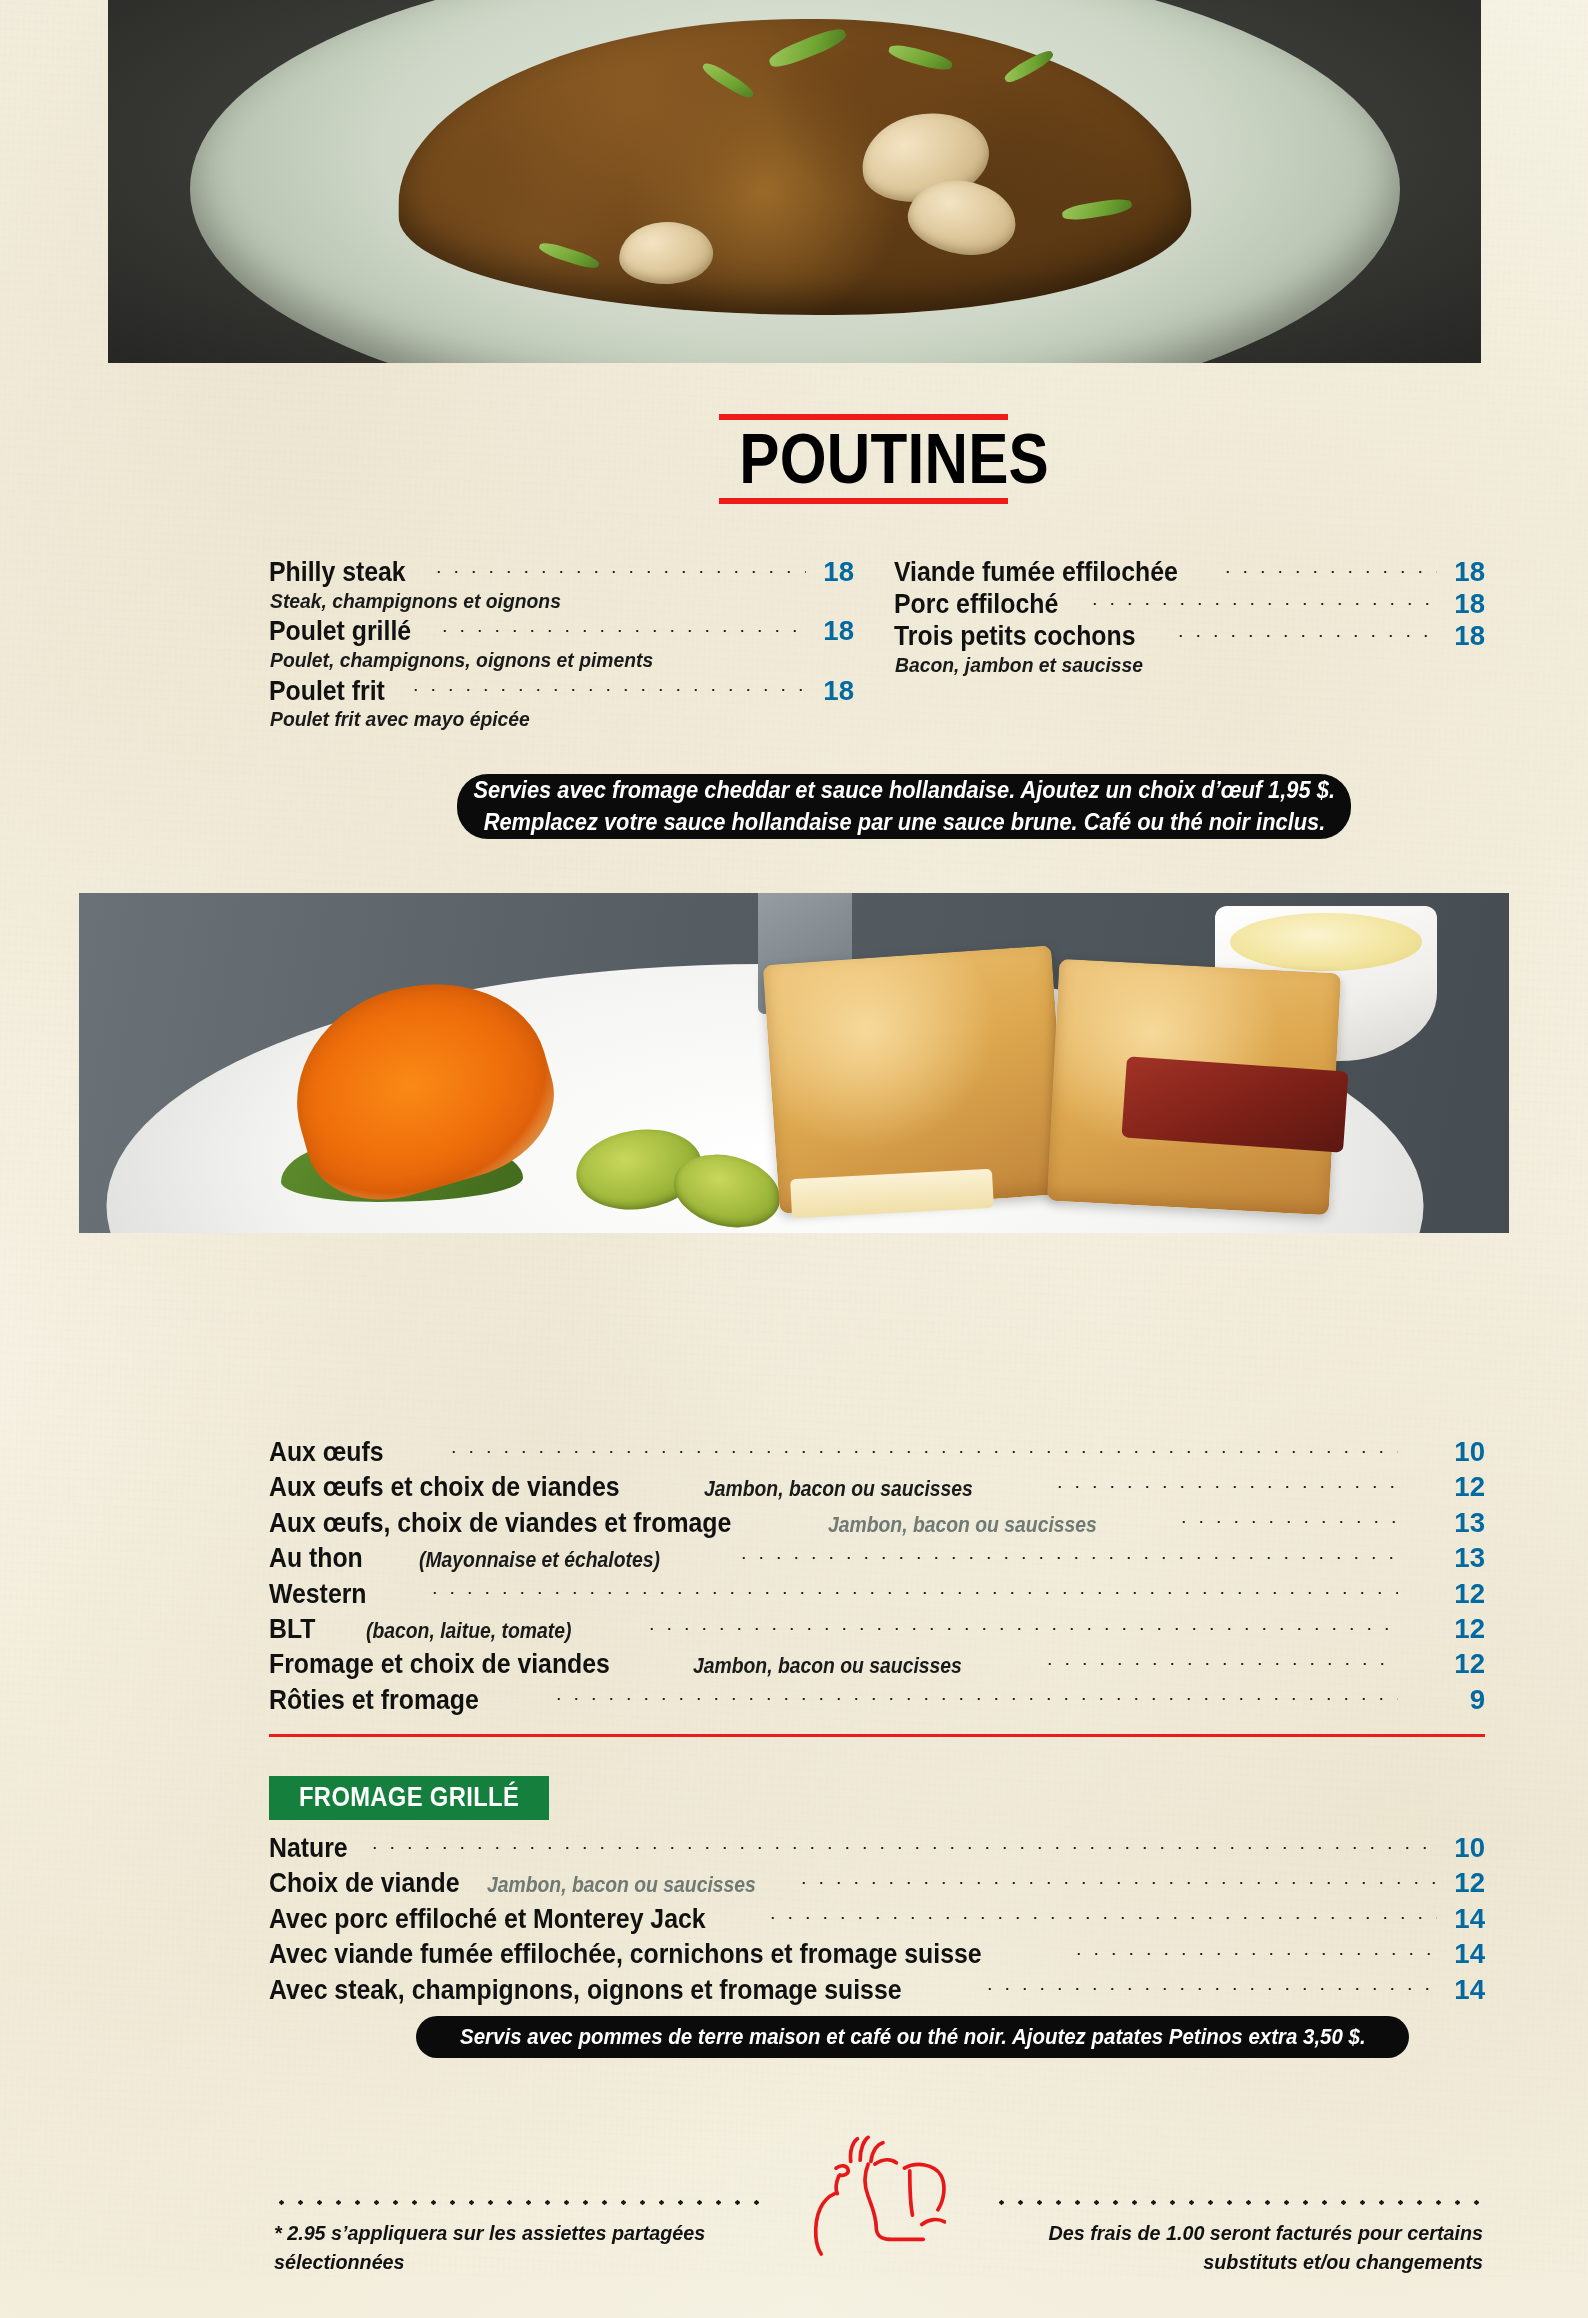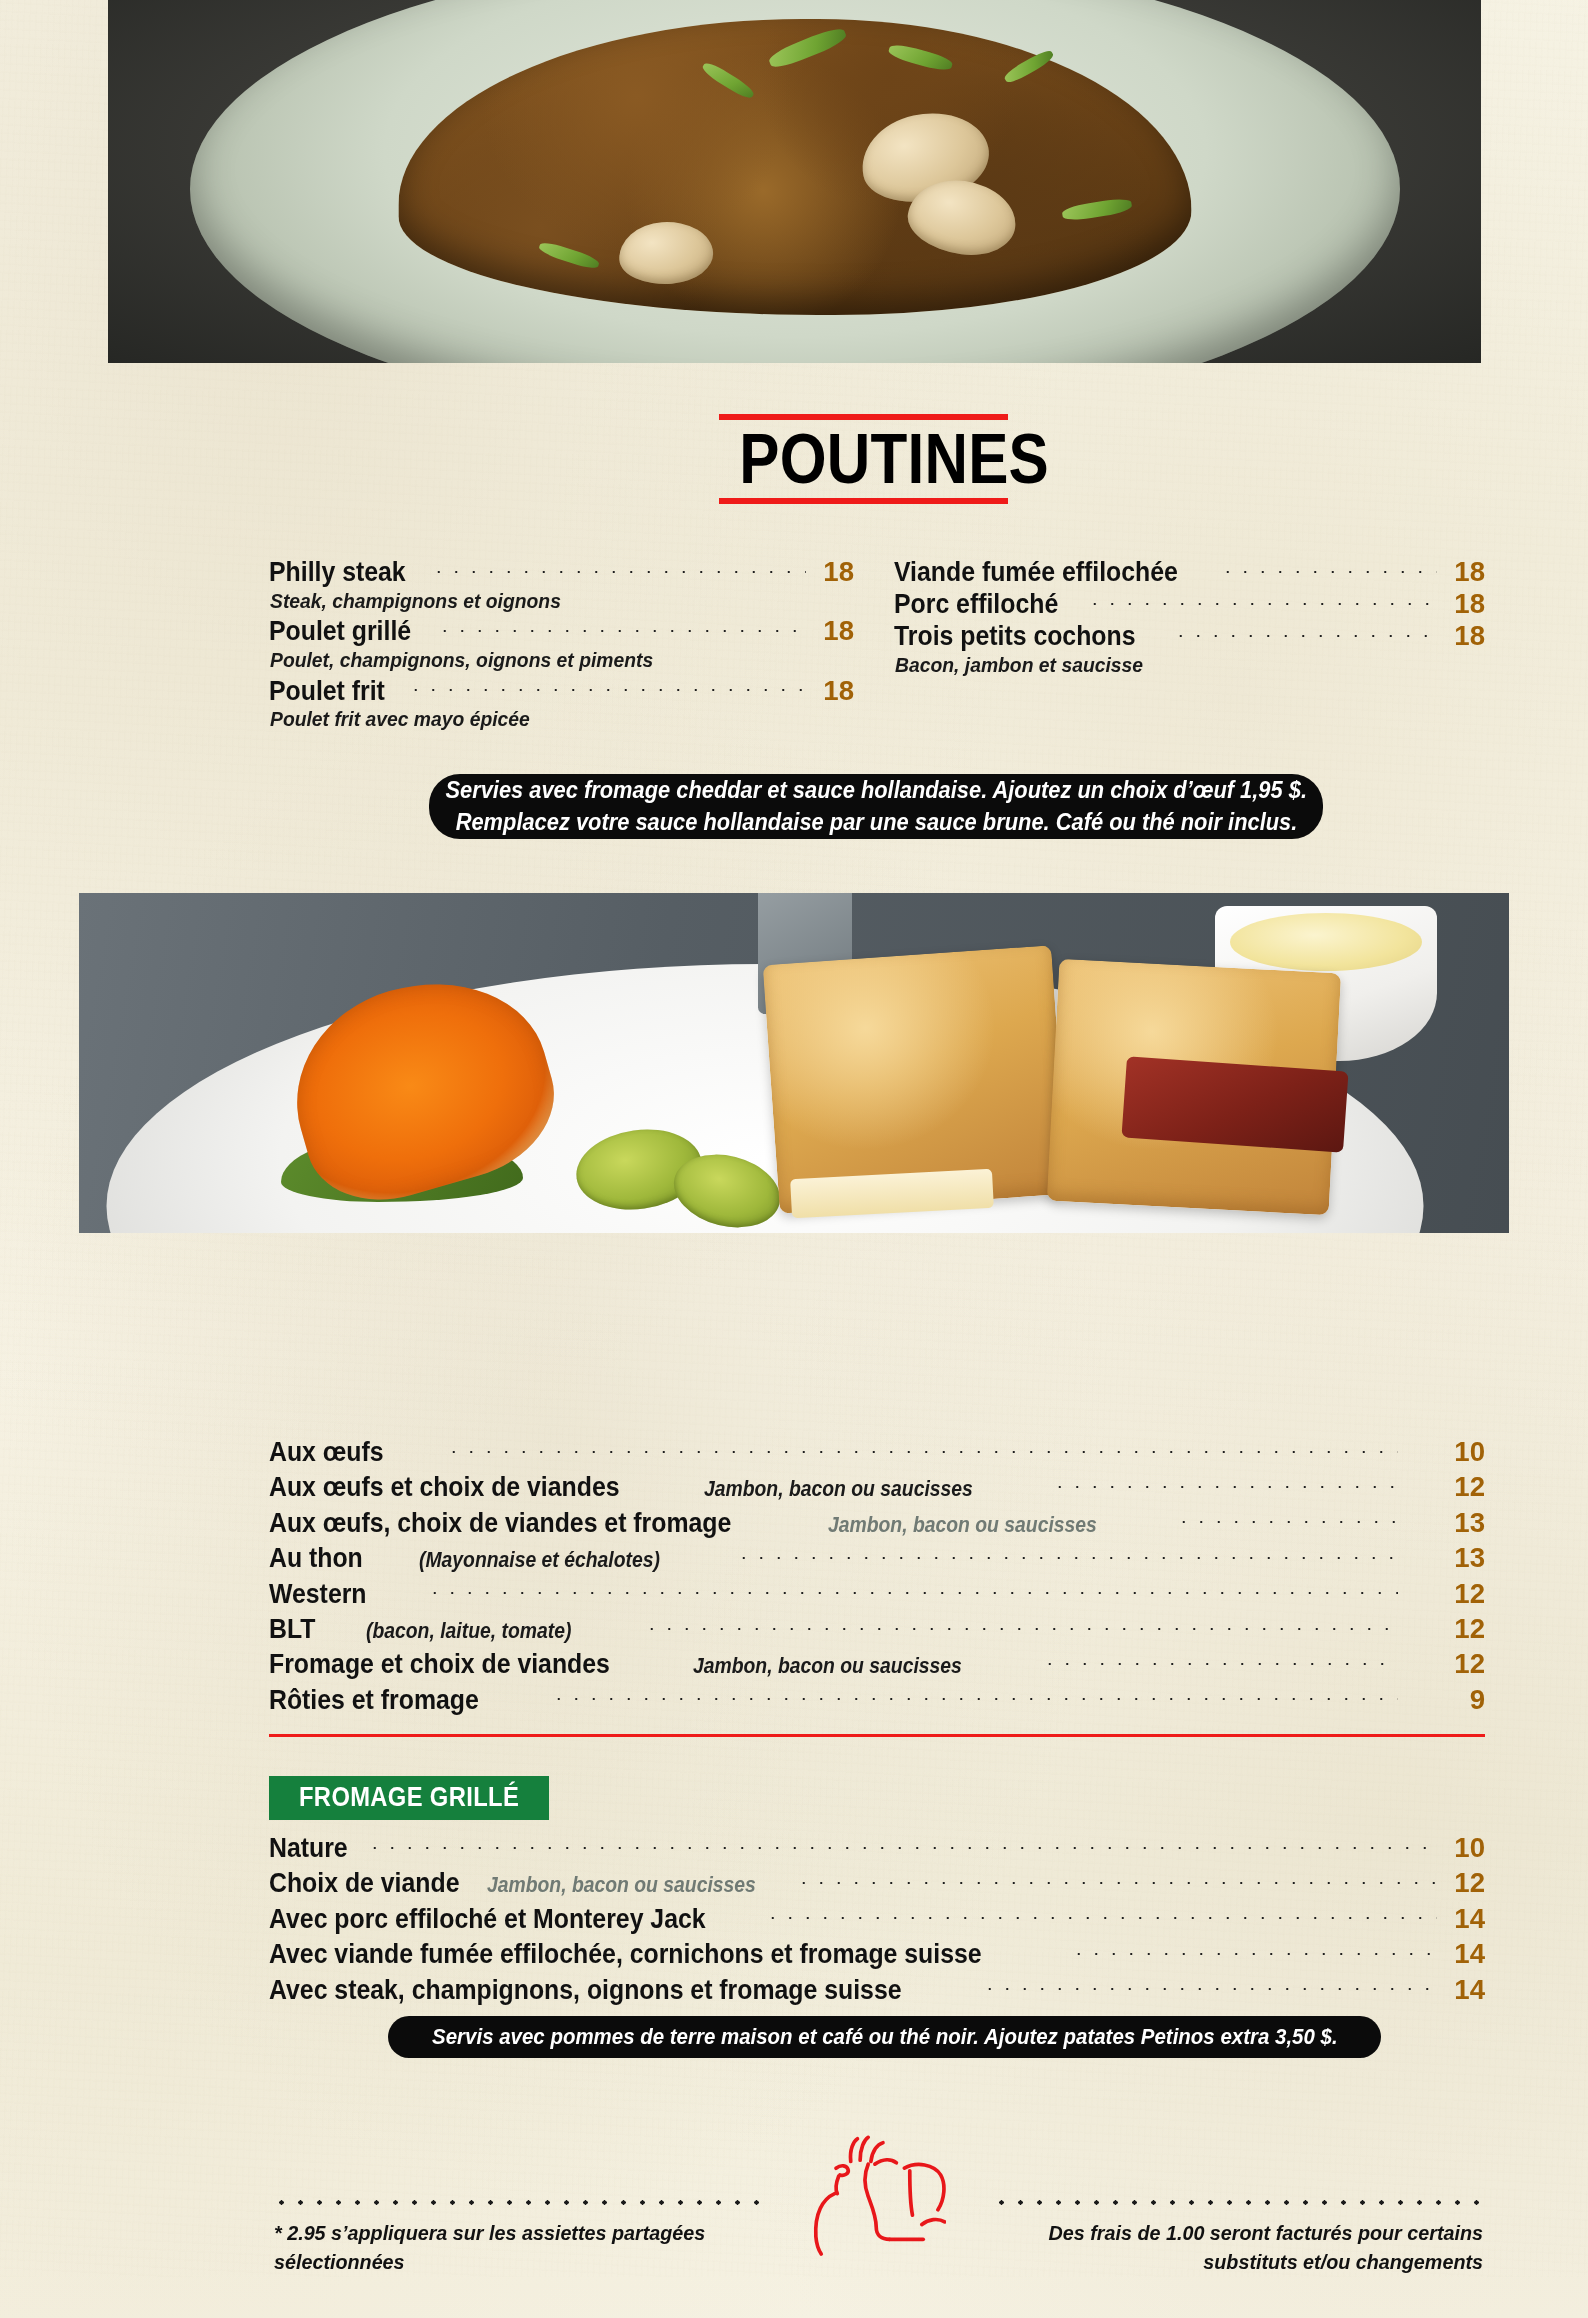--- a/index.html
+++ b/index.html
@@ -165,39 +165,40 @@
     transform:scaleX(.9); transform-origin:left center;
   }
   .inline-desc.gray { color:#707a74; }
   .lead {
     flex:1; margin:0 9.4px 0 9.4px; height:13.4px; min-width:17.5px;
     background-image: radial-gradient(circle, #1a1a1a 1.1px, rgba(0,0,0,0) 1.3px);
     background-size: 17.5px 13.4px; background-position: left bottom 2.7px;
     background-repeat: repeat-x;
   }
   .pr {
-    font-weight:700; font-size:27.6px; color:#a16207; text-align:right;
+    font-weight:700; font-size:27.6px; color:#0369a1; text-align:right;
     min-width:39px; white-space:nowrap;
   }
   .sub {
     font-weight:700; font-style:italic; font-size:21px; color:#1a1a1a;
     margin:0.7px 0 2.7px 1.3px; white-space:nowrap;
     transform:scaleX(.92); transform-origin:left center;
   }
 
   
   #pout-left  { left:269px; top:556px; width:585px; }
   #pout-right { left:894px; top:556px; width:591px; }
   #pout-left .row, #pout-right .row { margin-bottom:0; }
 
   
   .note {
     position:absolute; background:#0b0b0b; border-radius:31px;
     display:flex; flex-direction:column; align-items:center; justify-content:center;
     padding:9.4px 30px;
+    margin-left:28px;
   }
   .note span {
     display:block; color:#fff; font-weight:700; font-style:italic;
     font-family:"Liberation Sans Narrow","Liberation Sans",sans-serif;
     font-size:23.5px; line-height:1.34; white-space:nowrap;
     transform:scaleX(.93);
   }
   #note-poutines { left:429px; top:774px; width:894px; height:65px; }
   #note-sandwichs { left:388px; top:2016px; width:993px; height:42px; border-radius:23px; padding:16px 27px; }
   #note-sandwichs span { font-size:22px; }

